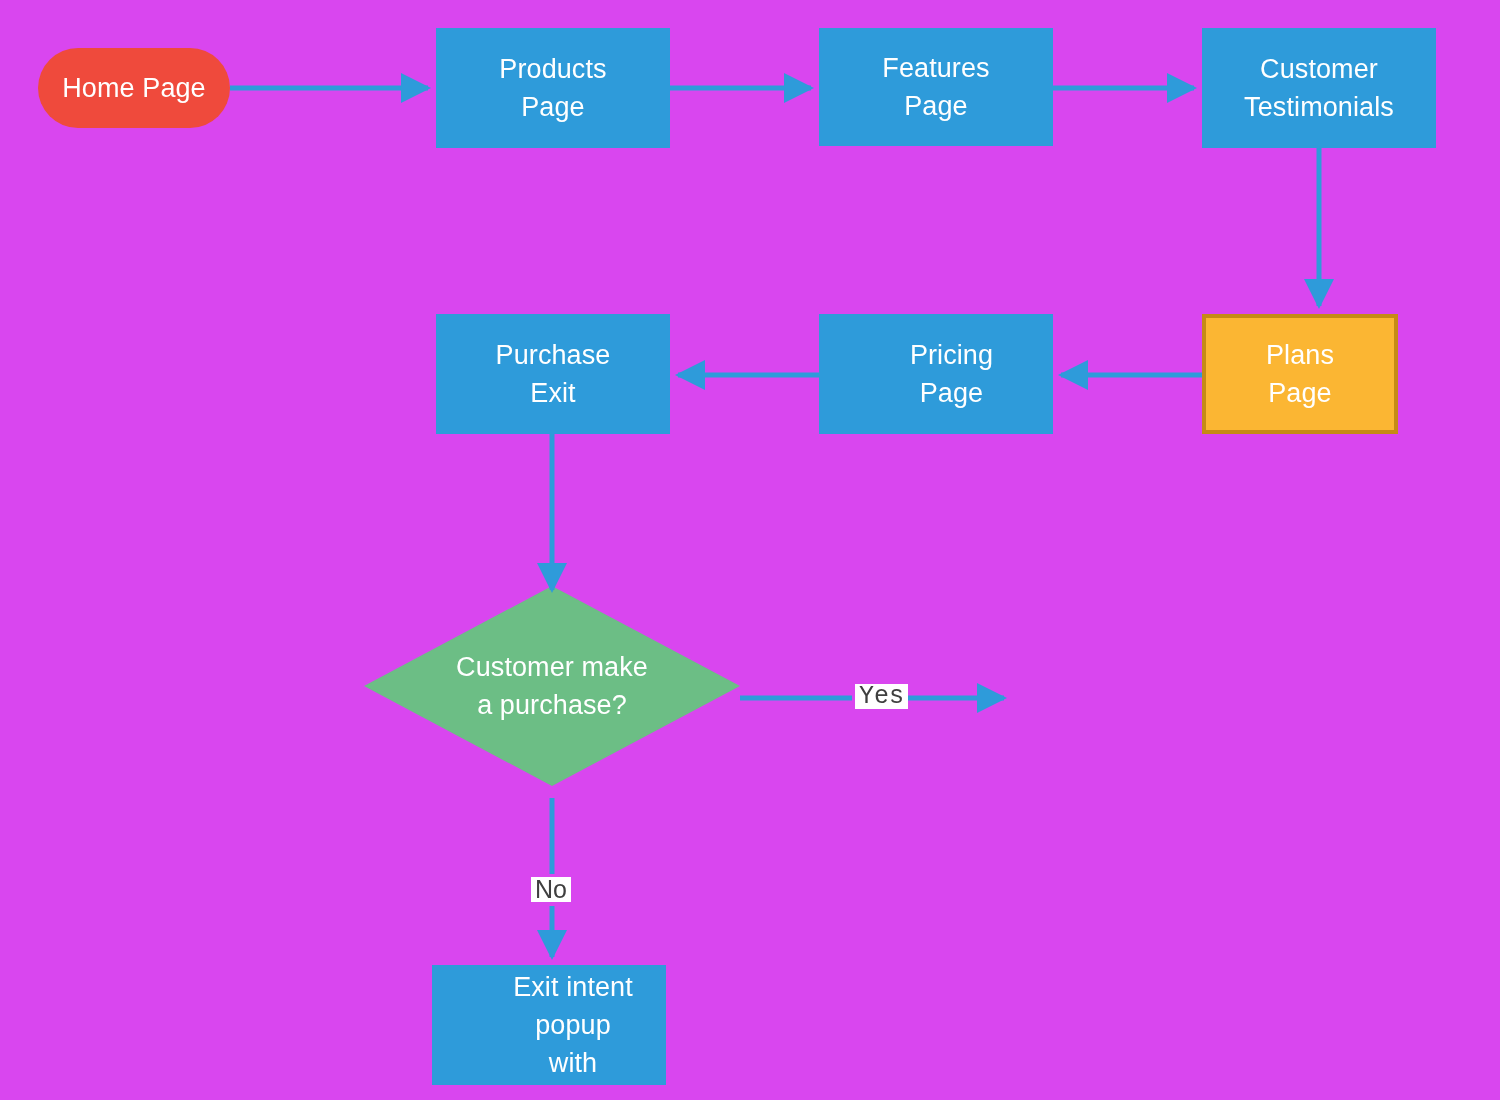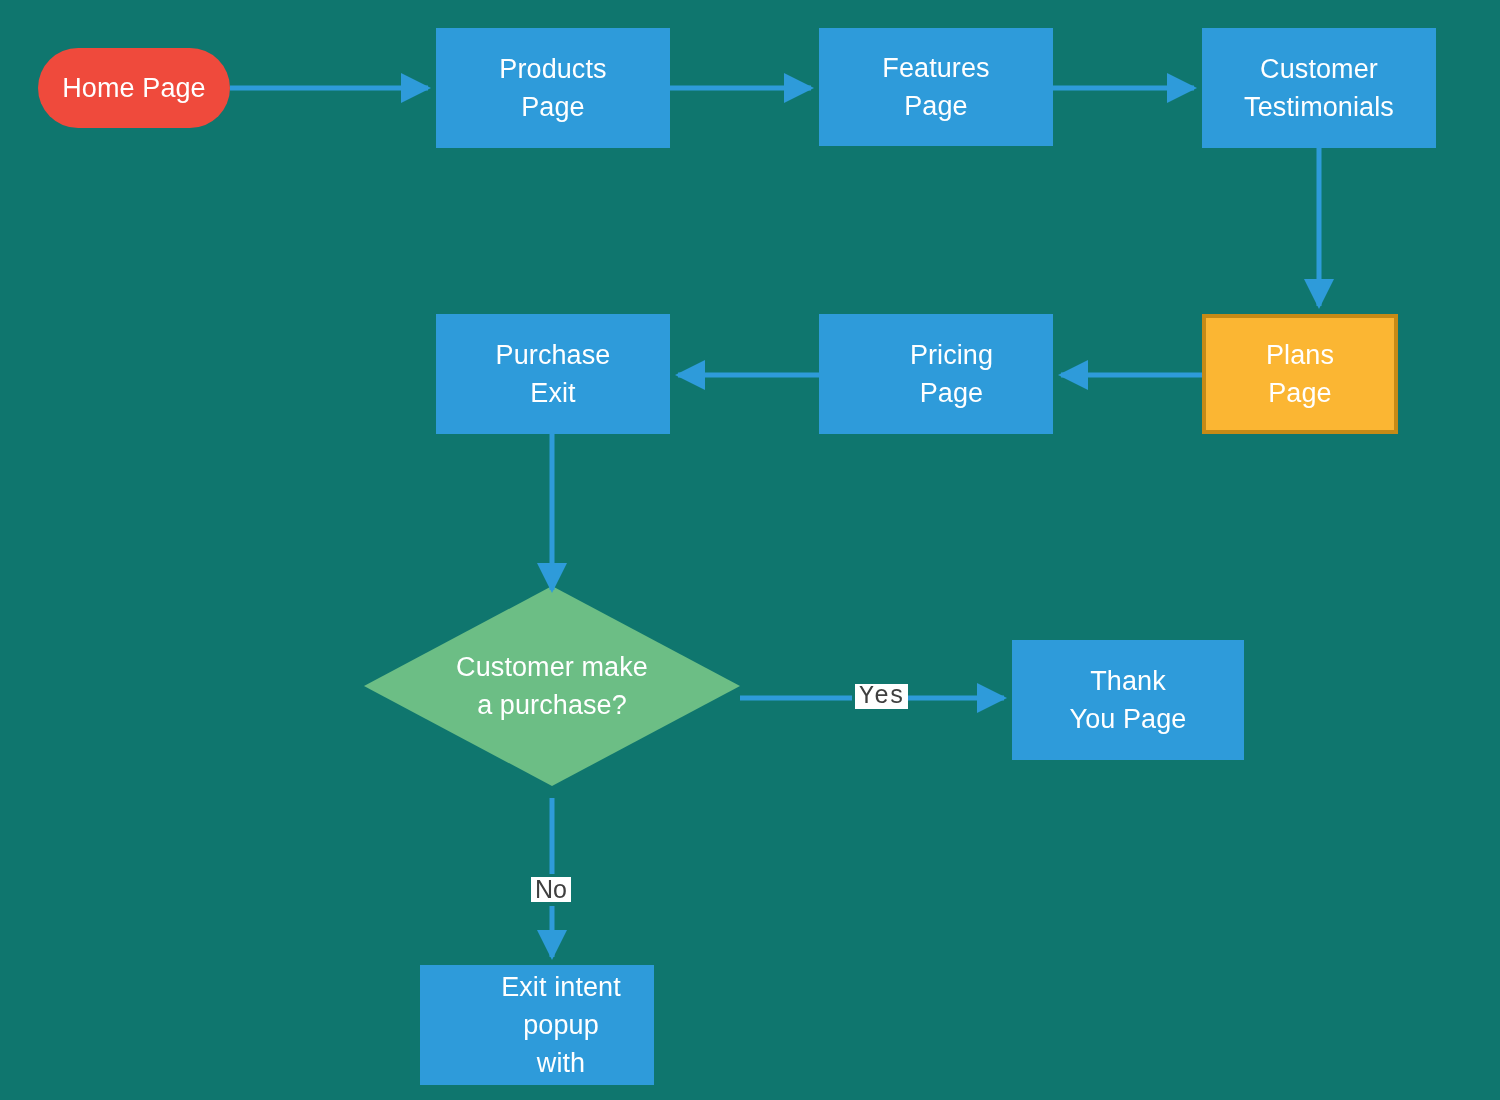--- a/index.html
+++ b/index.html
@@ -8,21 +8,21 @@
     padding: 0;
     background: #ffffff;
   }
   body {
     font-family: "Liberation Sans", sans-serif;
   }
   #canvas {
     position: relative;
     width: 1500px;
     height: 1100px;
-    background: #0f766e;
+    background: #d946ef;
     overflow: hidden;
   }
   .node {
     position: absolute;
     box-sizing: border-box;
     display: flex;
     align-items: center;
     justify-content: center;
     text-align: center;
     color: #ffffff;
@@ -162,26 +162,22 @@
     <span>Purchase
 Exit</span>
   </div>
 
   <div class="node node-decision" style="left:364px; top:586px; width:376px; height:200px;">
     <span class="diamond-shape"></span>
     <span class="diamond-label">Customer make
 a purchase?</span>
   </div>
 
-  <div class="node node-process" style="left:1012px; top:640px; width:232px; height:120px;">
-    <span>Thank
-You  Page</span>
-  </div>
 
-  <div class="node node-process" style="left:420px; top:965px; width:234px; height:120px;padding-left:48px;">
+  <div class="node node-process" style="left:432px; top:965px; width:234px; height:120px;padding-left:48px;">
     <span>Exit intent
 popup
 with</span>
   </div>
 
   <div class="edge-label" style="left:855px; top:684px;font-family:Liberation Mono, monospace;">Yes</div>
 
   <div class="edge-label" style="left:531px; top:877px;">No</div>
 
 </div>

